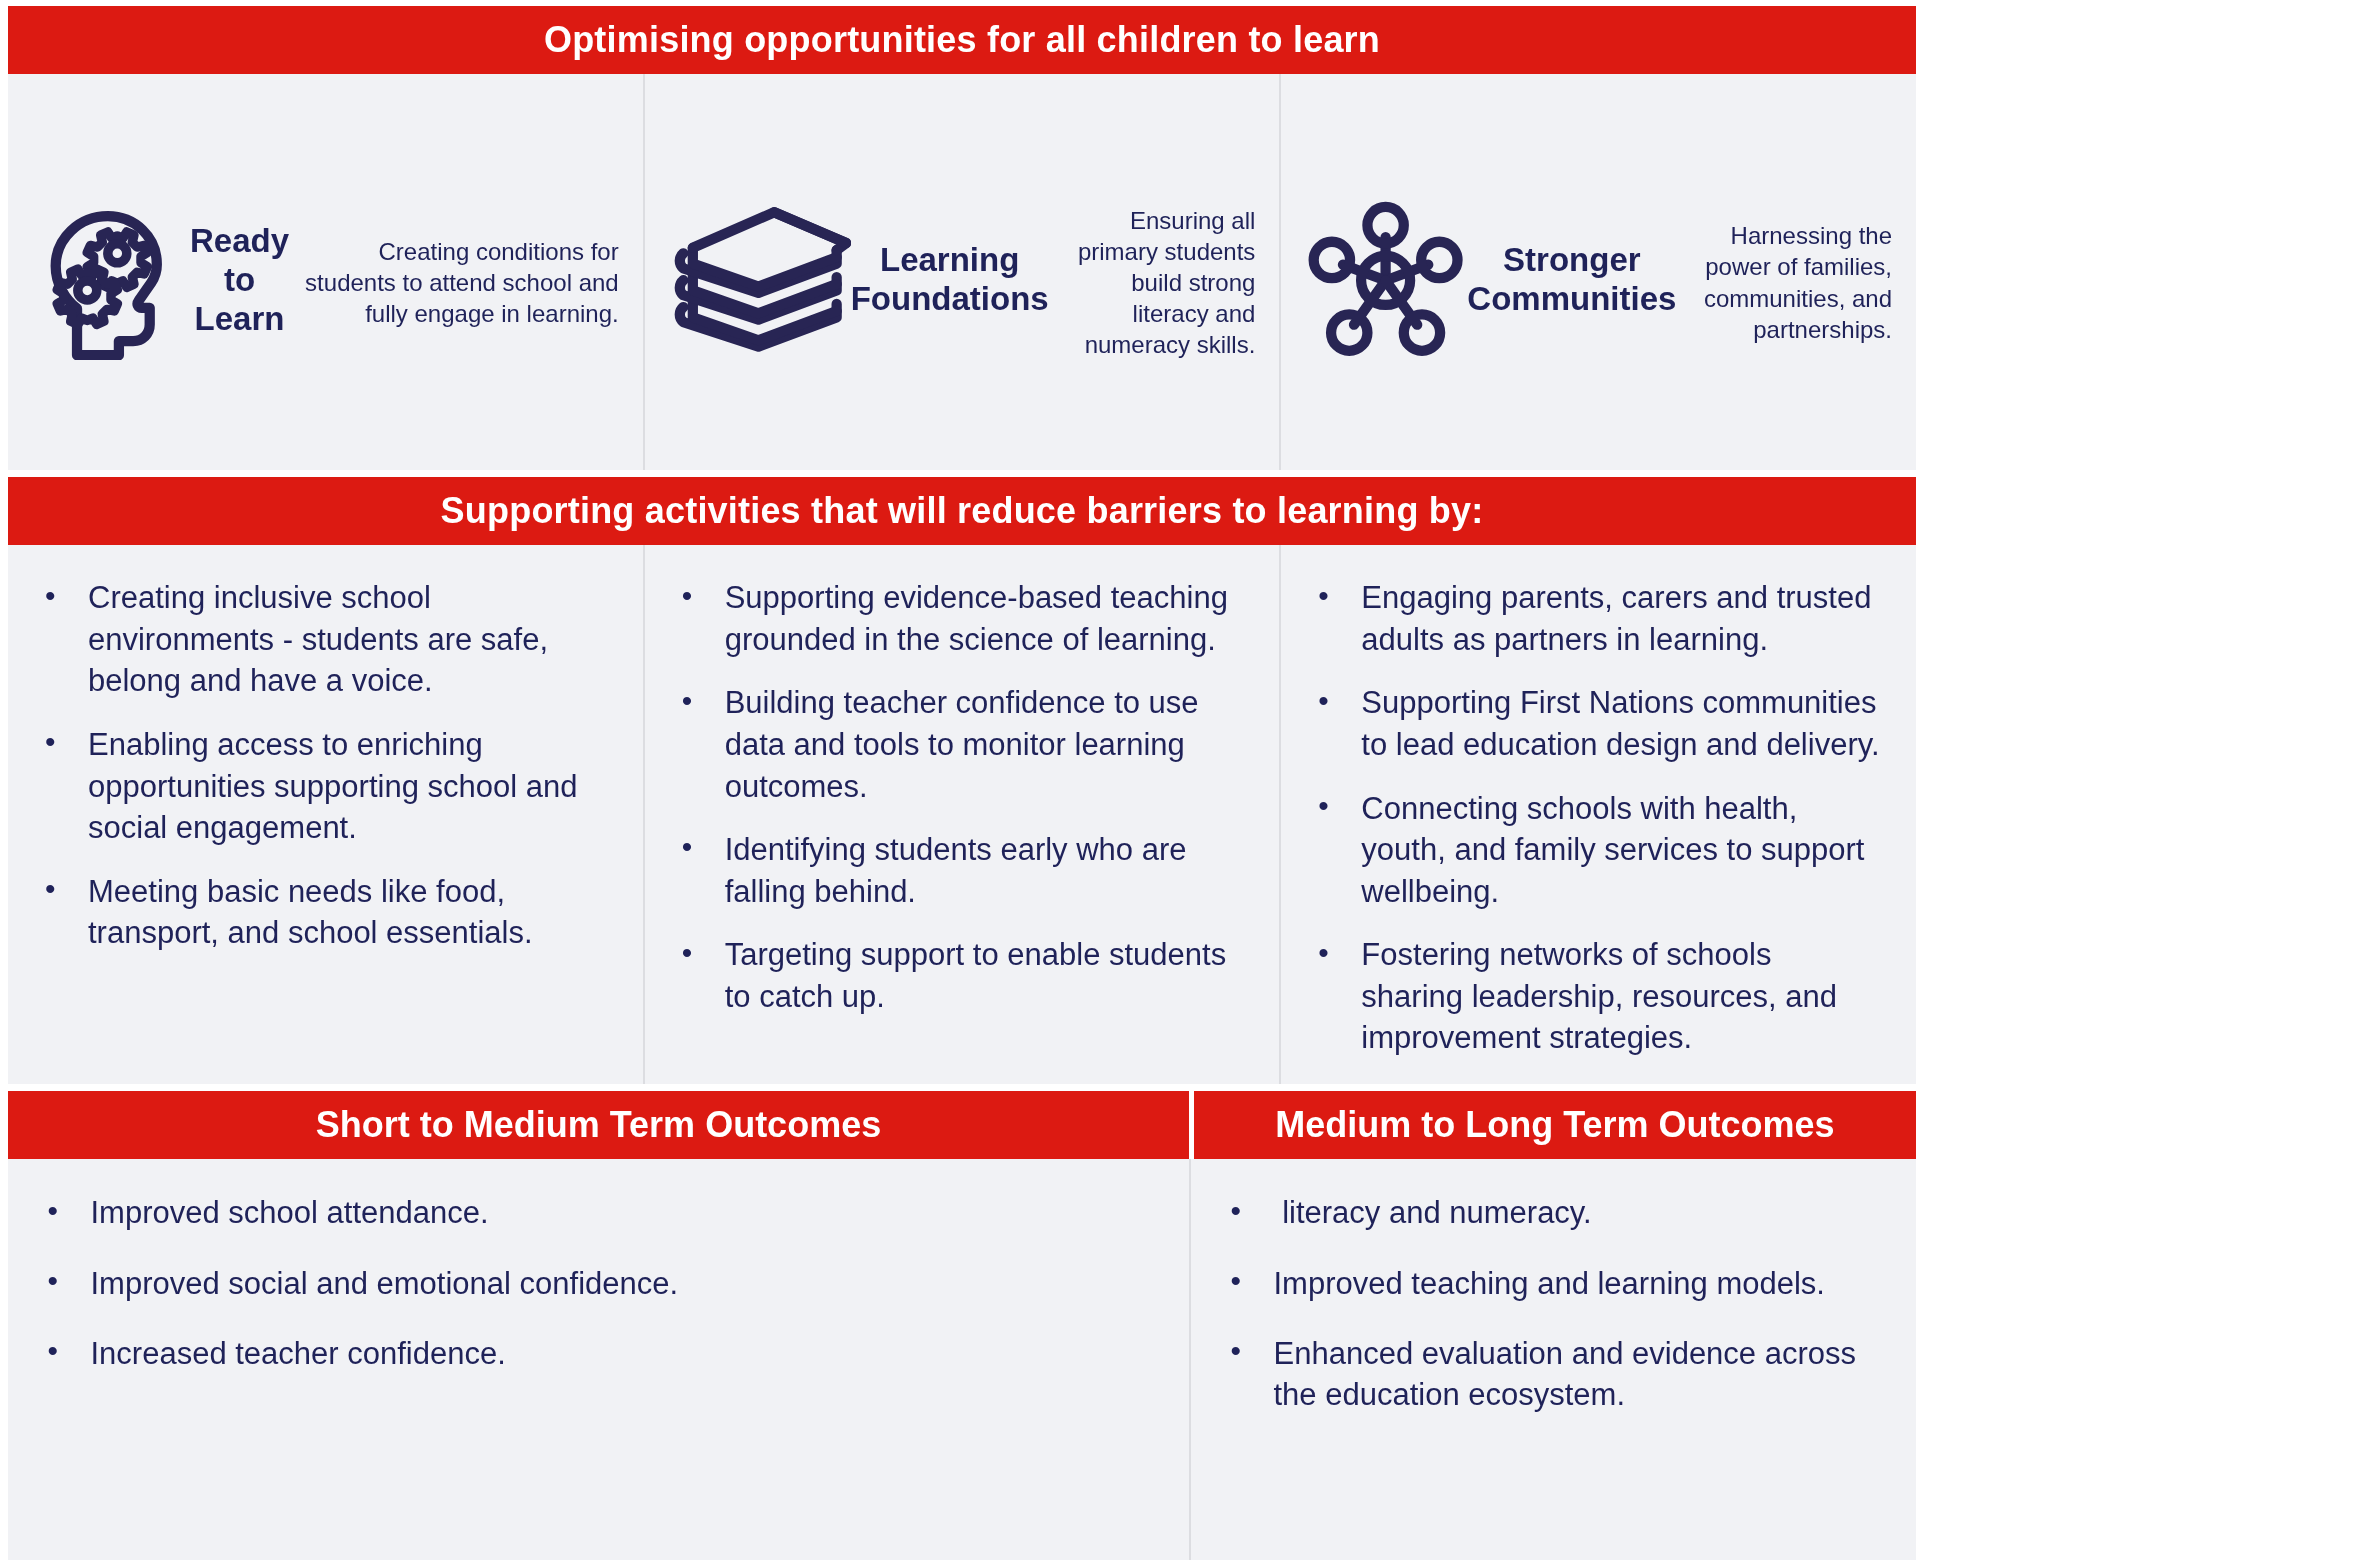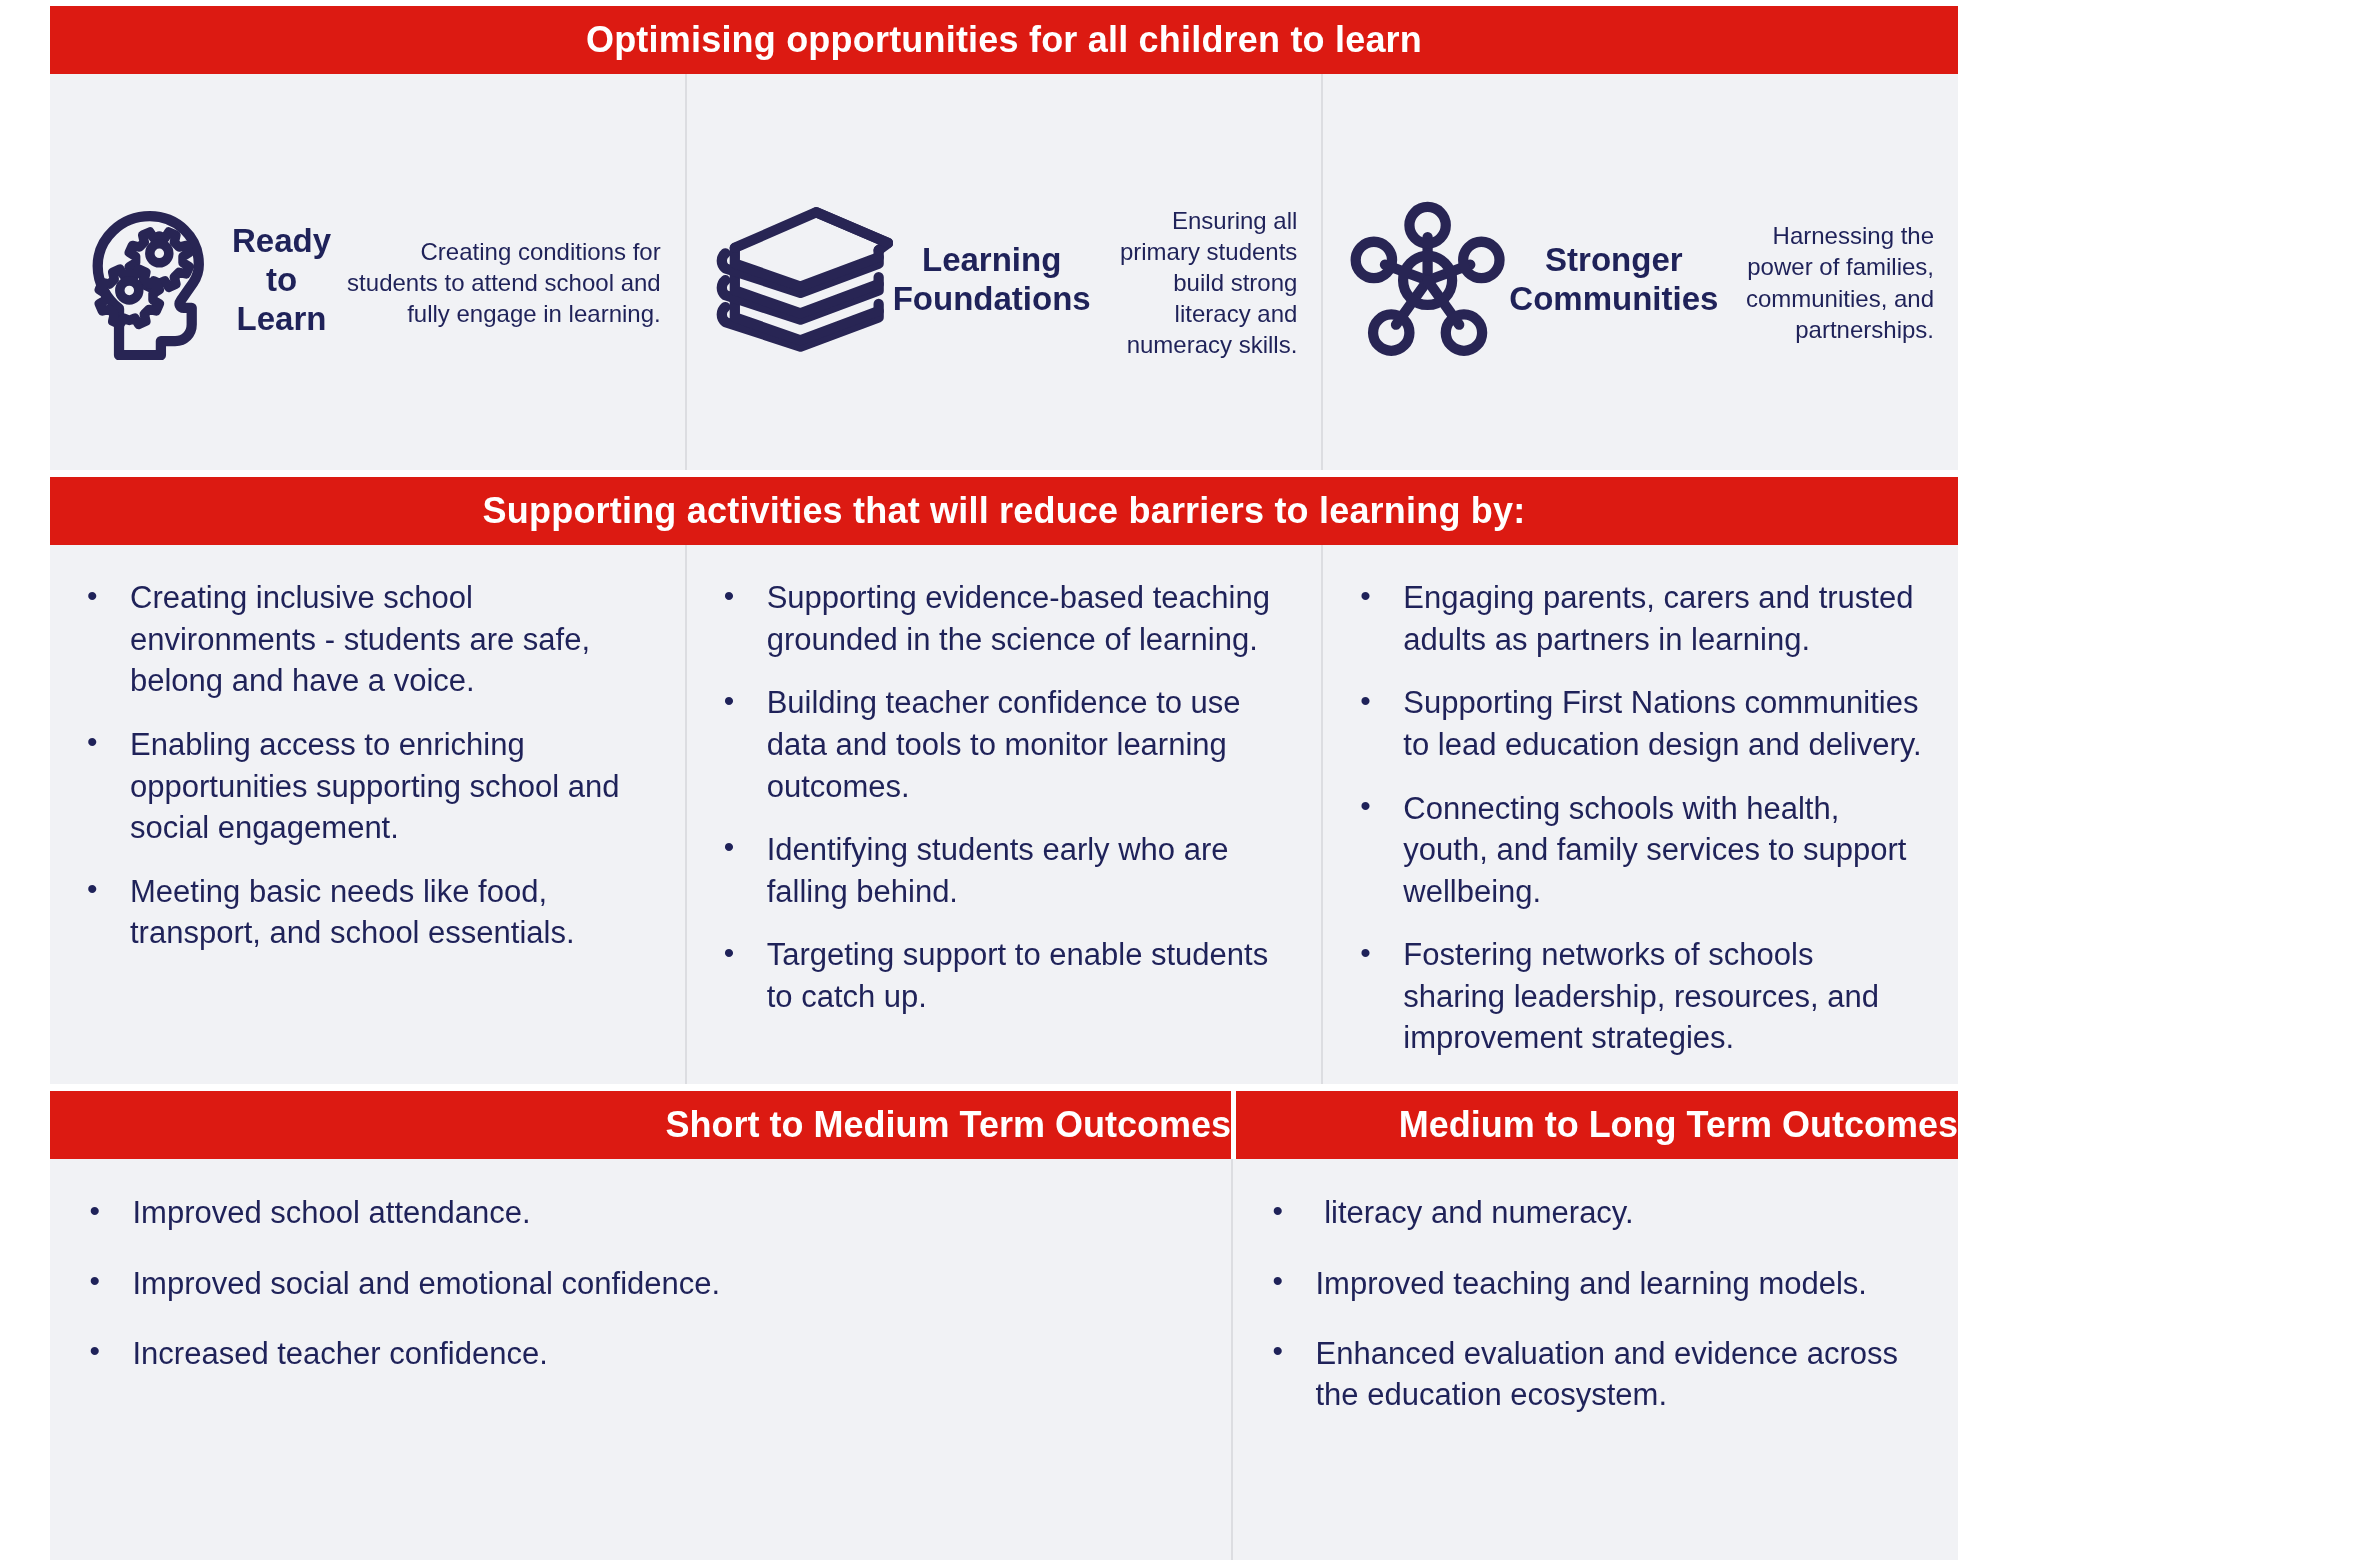--- a/index.html
+++ b/index.html
@@ -13,21 +13,20 @@
   }
 
   .page {
     position: relative;
     width: 1924px;
     height: 1568px;
     background: #ffffff;
     padding: 6.3px 8px 8px 8px;
     display: flex;
     flex-direction: column;
-    margin-left: 42px;
   }
 
   
   .banner {
     background: #DC1A12;
     color: #ffffff;
     font-weight: bold;
     font-size: 36px;
     letter-spacing: 0.2px;
     text-align: center;
@@ -129,21 +128,21 @@
     gap: 4.8px;
   }
   .outcome-header {
     background: #DC1A12;
     color: #ffffff;
     font-weight: bold;
     font-size: 36px;
     height: 68px;
     display: flex;
     align-items: center;
-    justify-content: flex-end;
+    justify-content: center;
     text-align: center;
   }
   .outcome-header.left  { flex: 0 0 1181px; }
   .outcome-header.right { flex: 1 1 auto; }
 
   .outcomes-body {
     display: flex;
     width: 100%;
     background: #F1F2F5;
     flex: 1 1 auto;

